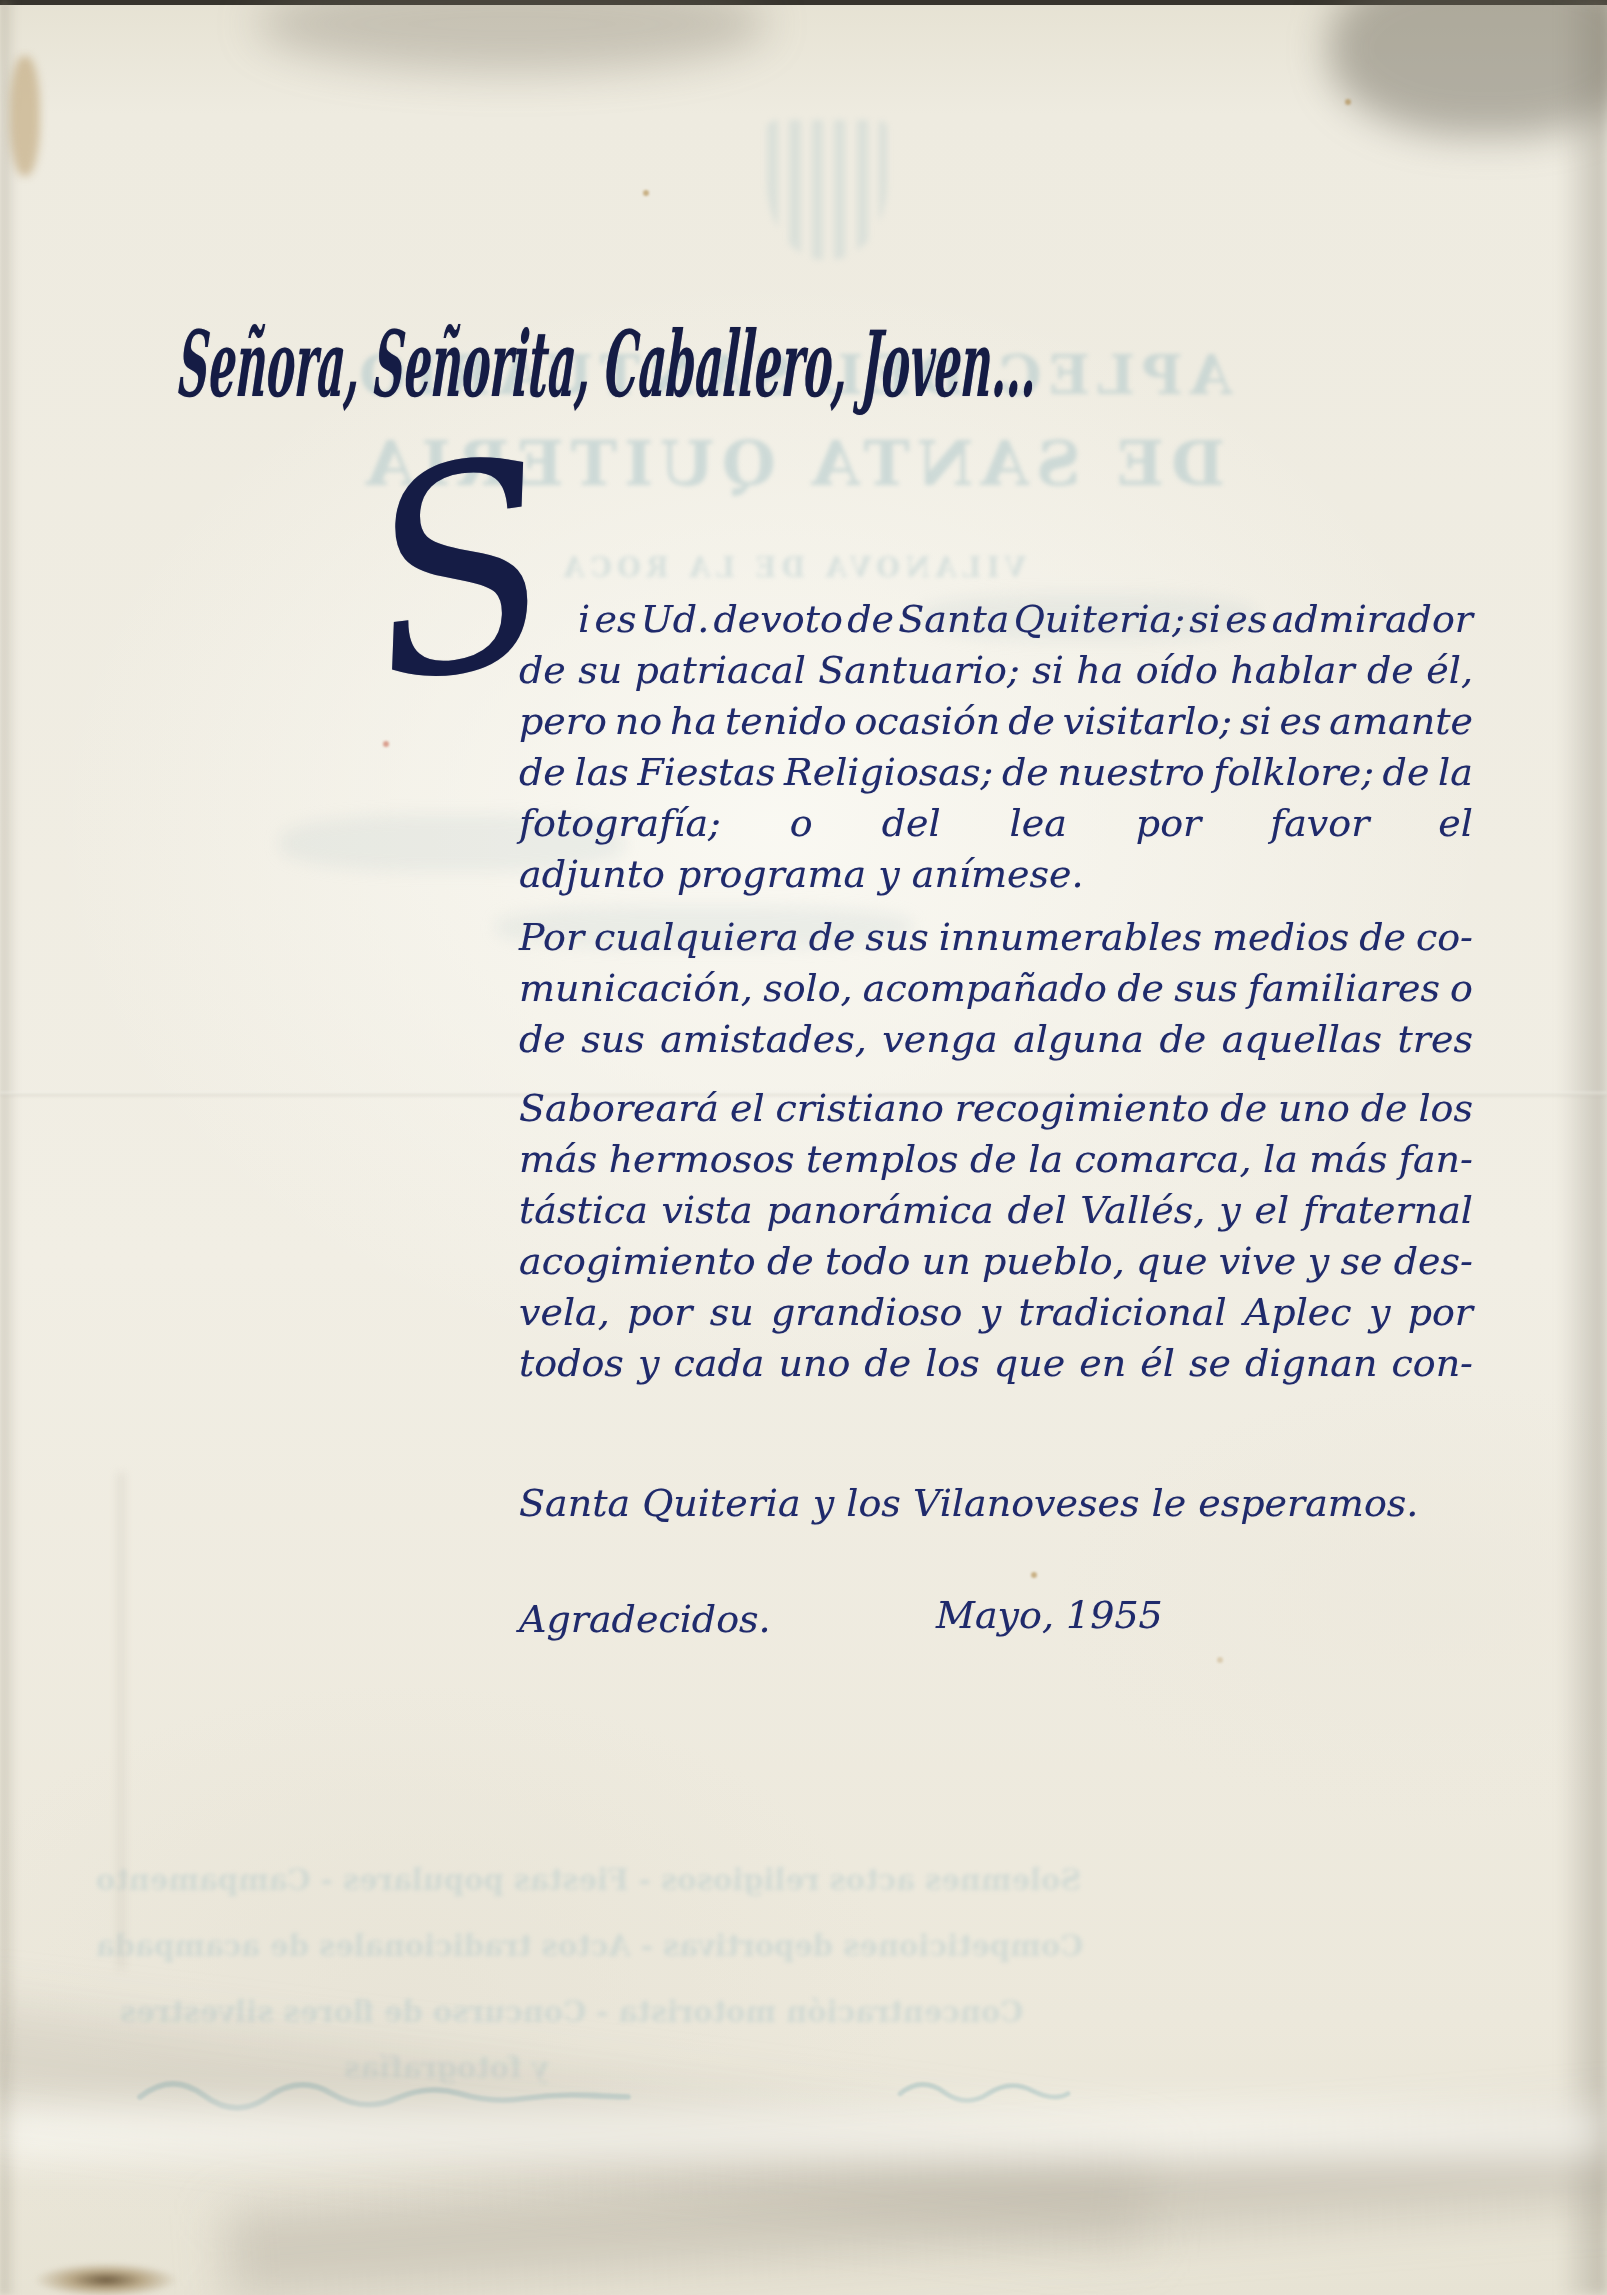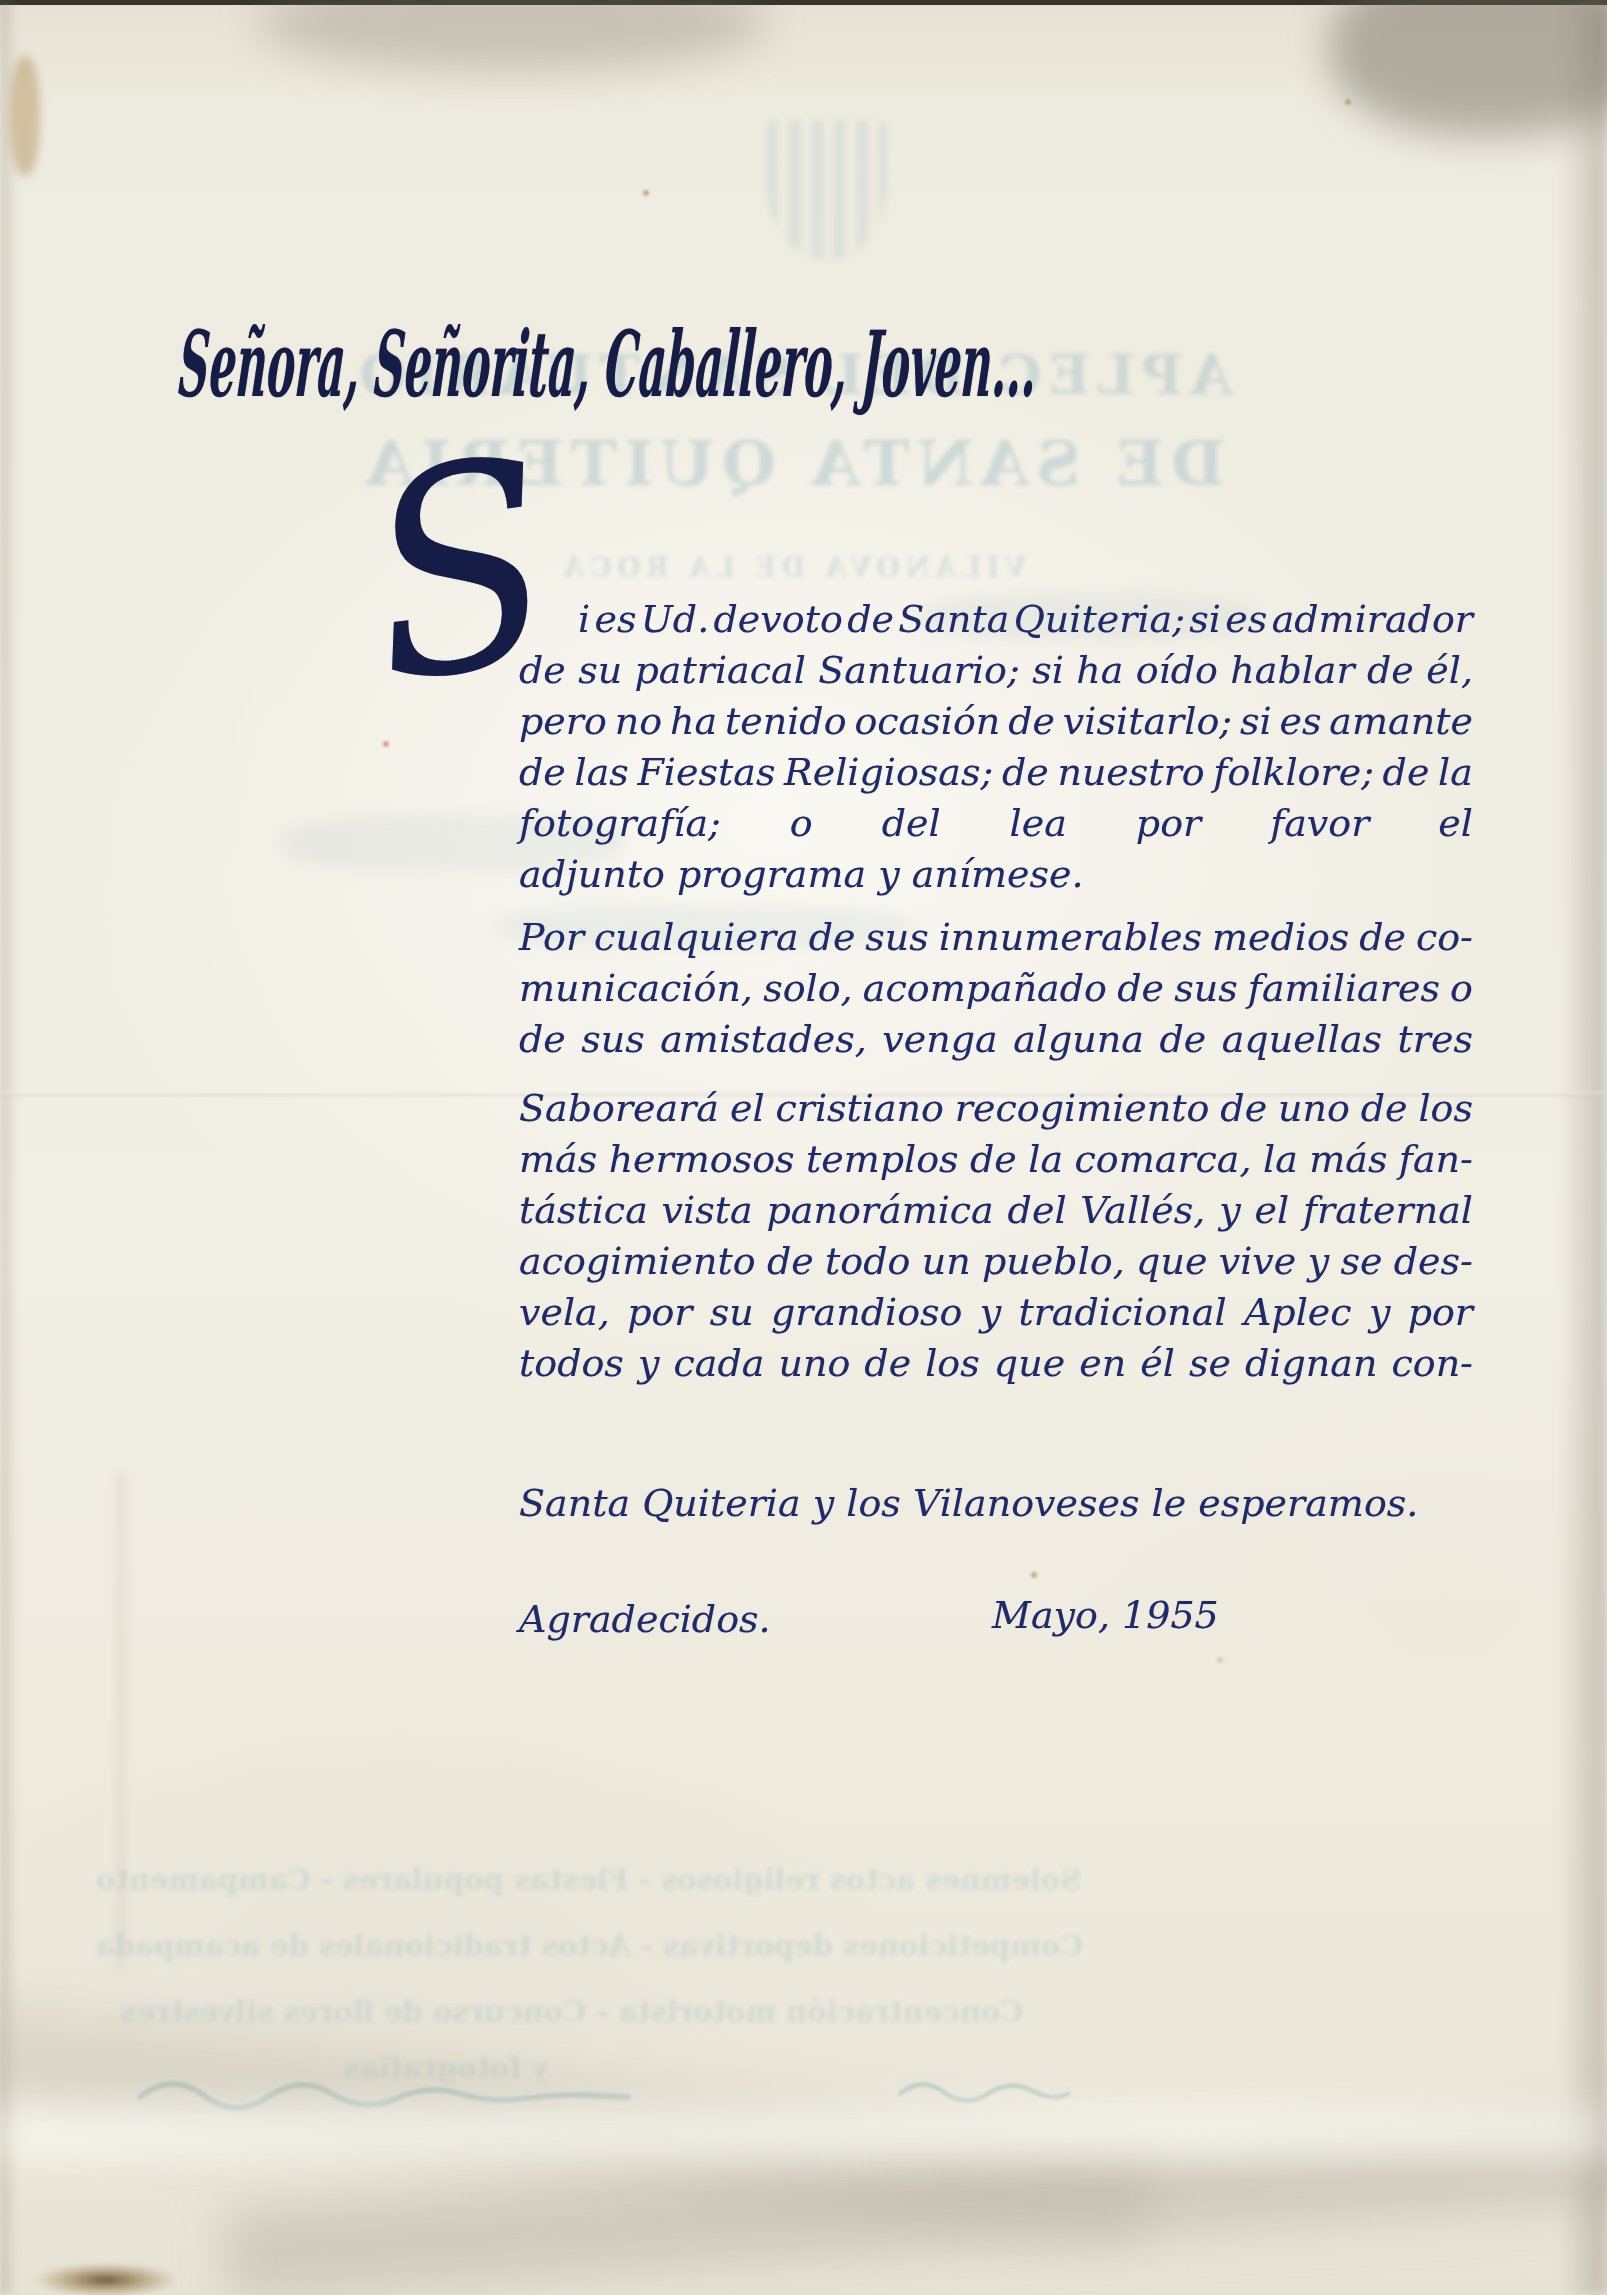--- a/index.html
+++ b/index.html
@@ -100,21 +100,21 @@
     height:51px;line-height:51px;
     text-shadow:0 0 0.8px rgba(31,42,107,.35);
   }
   .jline{display:flex;justify-content:space-between;}
   .jline span{display:block;}
   .indent{padding-left:59px;}
   .nline{white-space:nowrap;}
   .p1{top:594px;} .p2{top:912px;} .p3{top:1083px;}
   .closing1{top:1478px;} .closing2{top:1594px;}
   .dateline{
-    position:absolute;left:992px;top:1590px;
+    position:absolute;left:936px;top:1590px;
     font-family:"DejaVu Serif", serif;font-style:italic;
     font-size:38px;line-height:51px;color:var(--ink);
     white-space:nowrap;text-shadow:0 0 0.8px rgba(31,42,107,.35);
   }
 </style>
 </head>
 <body>
 
 <div class="page">
 

